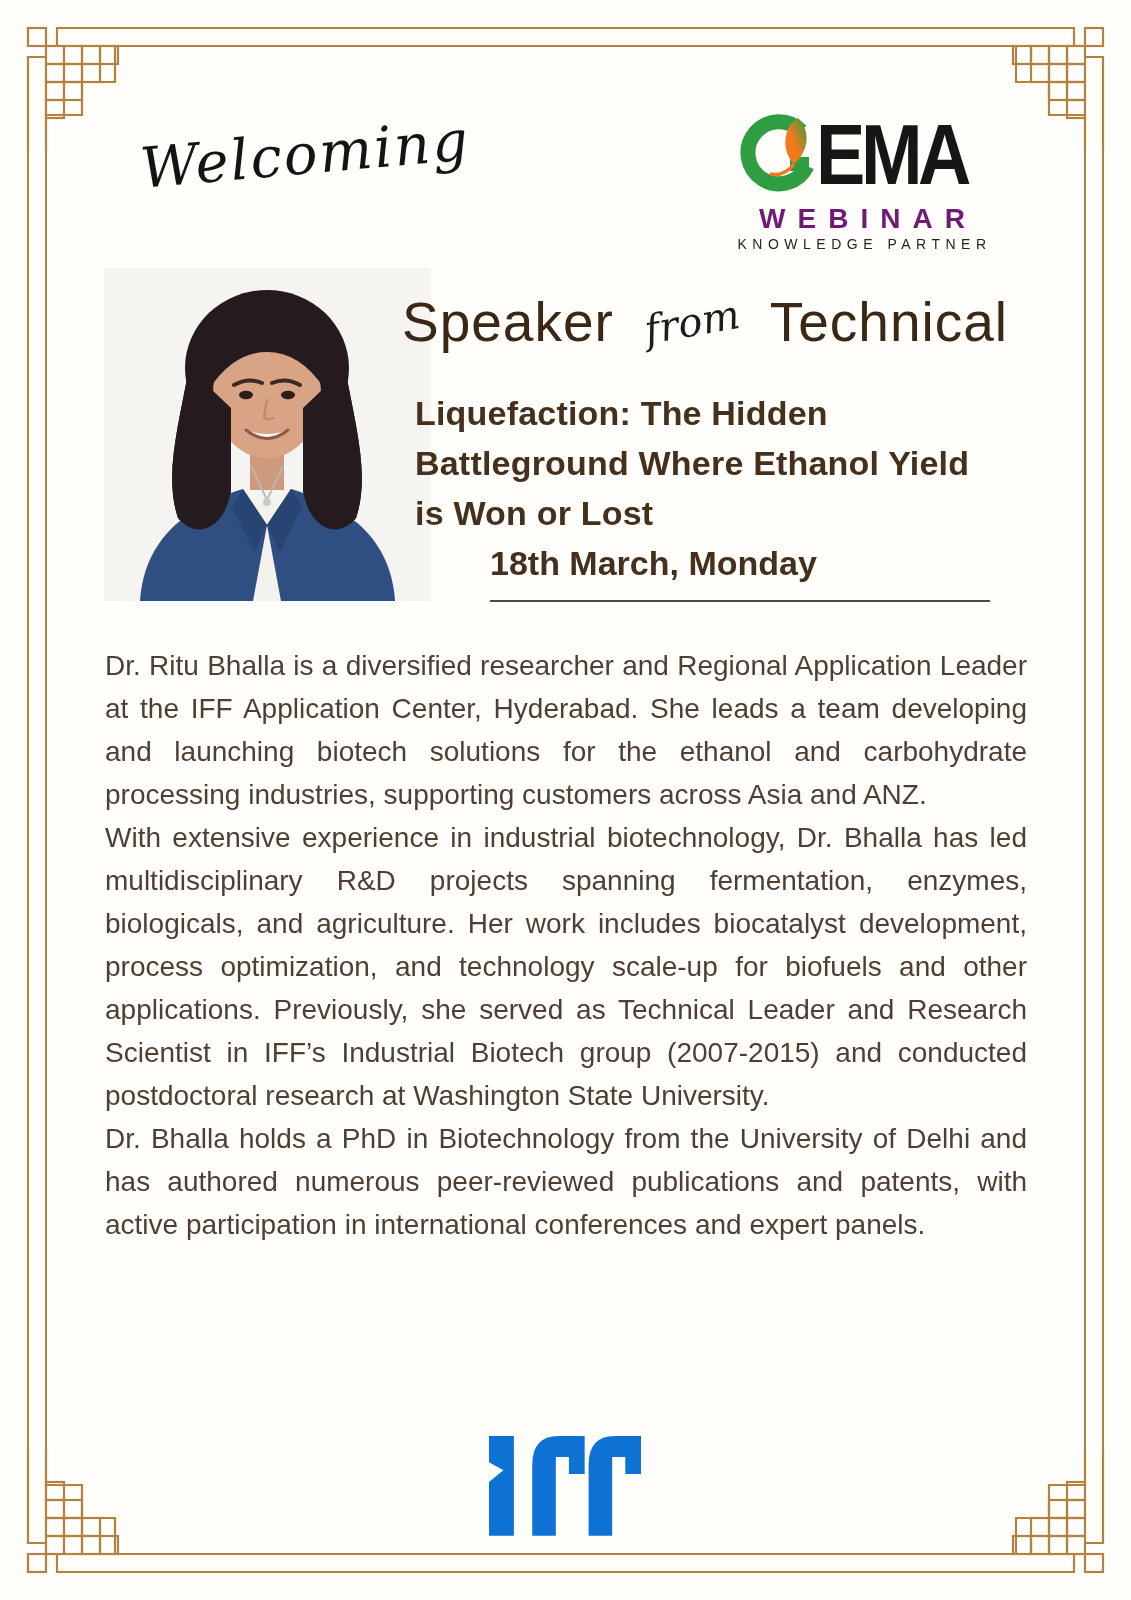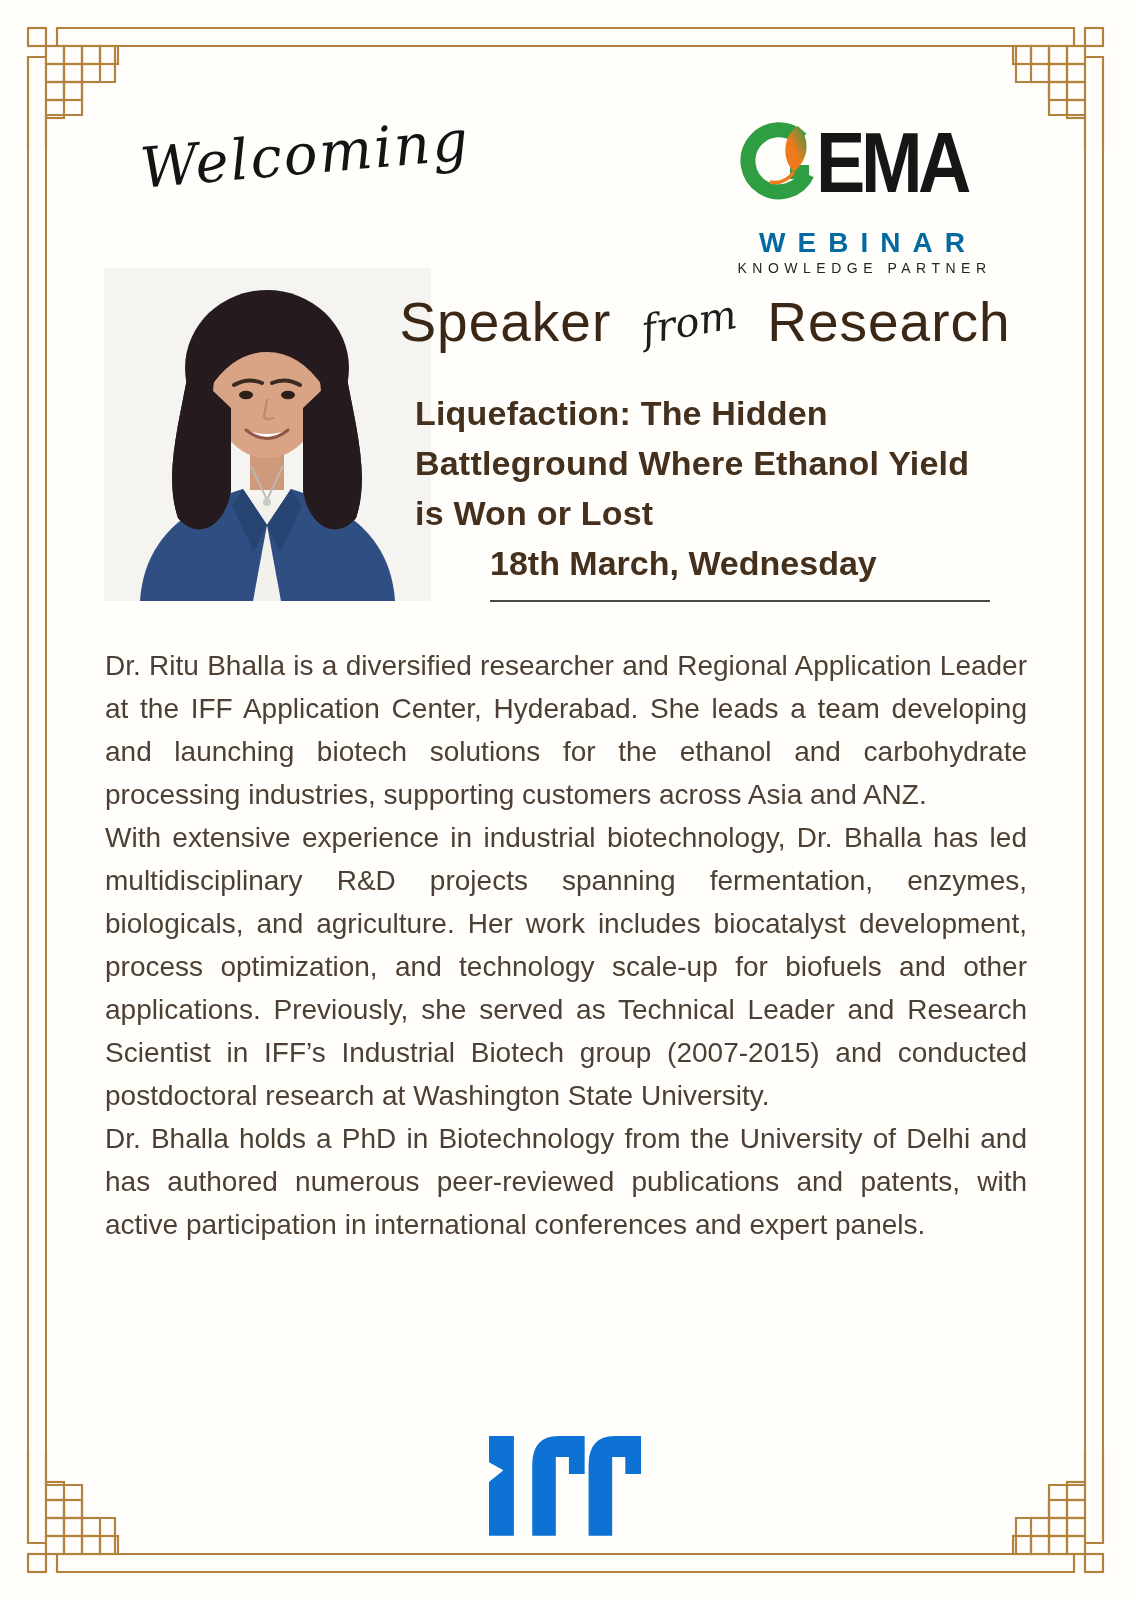--- a/index.html
+++ b/index.html
@@ -28,28 +28,28 @@
   .c-br { right:0; bottom:0; transform:scale(-1,-1); }
   
   .script { font-family:"DejaVu Serif", serif; font-style:italic; }
   .welcoming {
     position:absolute; left:140px; top:122px; width:320px;
     font-size:56px; color:#141414; text-align:center;
     transform:rotate(-5deg); letter-spacing:2px;
   }
   
   .gema { position:absolute; left:724px; top:110px; width:276px; text-align:center; }
-  .gema-row { display:flex; align-items:center; justify-content:center;margin-top:8px; }
+  .gema-row { display:flex; align-items:center; justify-content:center; }
   .gema-ema {
     font-size:84px; font-weight:700; color:#161616; letter-spacing:-5px;
     transform:scale(.88,1.02); transform-origin:left center; line-height:1;
     margin-left:-8px;
   }
   .gema-webinar {
-    margin-top:20px; font-size:28px; font-weight:700; color:#0369a1;
+    margin-top:4px; font-size:28px; font-weight:700; color:#701a75;
     letter-spacing:12px; text-indent:12px; line-height:1.2;
   }
   .gema-tagline {
     font-size:14px; font-weight:500; color:#242424;
     letter-spacing:5.5px; text-indent:5px;
   }
   
   .photo { position:absolute; left:104px; top:268px; width:327px; height:333px; }
   
   .heading {
@@ -176,26 +176,26 @@
     <path d="M147 198 L163 232 L179 198" stroke="#b9b9b9" stroke-width="1.8" fill="none"></path>
     <circle cx="163" cy="234" r="4" fill="#c9c9c9"></circle>
 
     <path d="M85 100 C74 160 60 208 74 250 C94 274 122 258 127 222 L127 140 Z" fill="#251b1e"></path>
     <path d="M241 100 C252 160 266 208 252 250 C232 274 204 258 199 222 L199 140 Z" fill="#251b1e"></path>
   </svg>
 
   <div class="heading">
     <span class="word">Speaker</span>
     <span class="script from">from</span>
-    <span class="word">Research</span>
+    <span class="word">Technical</span>
   </div>
 
   <div class="title-block">
     <div class="webinar-title">Liquefaction: The Hidden Battleground Where Ethanol Yield is Won or Lost</div>
-    <div class="webinar-date">18th March, Wednesday</div>
+    <div class="webinar-date">18th March, Monday</div>
   </div>
 
   <div class="bio">
     <p>Dr. Ritu Bhalla is a diversified researcher and Regional Application Leader at the IFF Application Center, Hyderabad. She leads a team developing and launching biotech solutions for the ethanol and carbohydrate processing industries, supporting customers across Asia and ANZ.</p>
     <p>With extensive experience in industrial biotechnology, Dr. Bhalla has led multidisciplinary R&amp;D projects spanning fermentation, enzymes, biologicals, and agriculture. Her work includes biocatalyst development, process optimization, and technology scale-up for biofuels and other applications. Previously, she served as Technical Leader and Research Scientist in IFF’s Industrial Biotech group (2007-2015) and conducted postdoctoral research at Washington State University.</p>
     <p>Dr. Bhalla holds a PhD in Biotechnology from the University of Delhi and has authored numerous peer-reviewed publications and patents, with active participation in international conferences and expert panels.</p>
   </div>
 
   <svg class="iff" viewBox="0 0 232 170">
     <g fill="#0d72d3">

